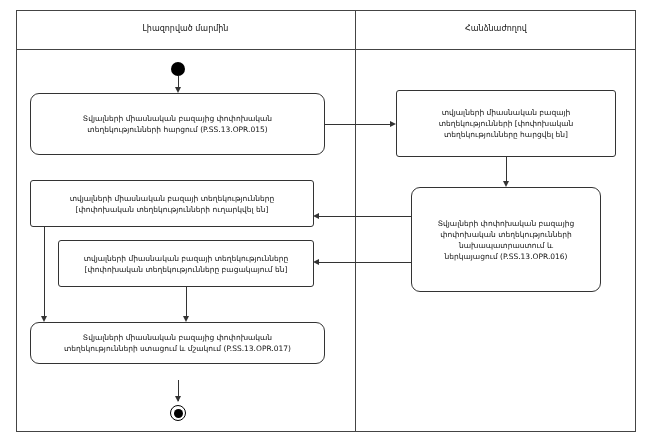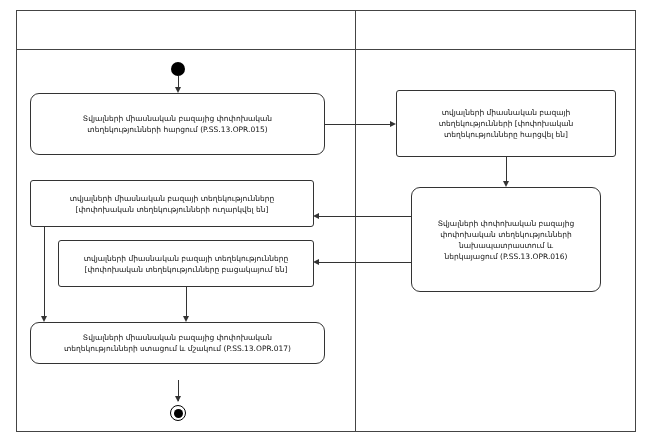--- a/index.html
+++ b/index.html
@@ -121,20 +121,22 @@
 <body>
 
 <div id="canvas">
 
   <div class="frame" style="left:16px; top:10px; width:620px; height:422px;"></div>
 
   <div class="swimlane-divider" style="left:355px; top:10px; height:422px;"></div>
 
   <div class="lane-header-rule" style="left:16px; top:49px; width:620px;"></div>
 
+  <div class="lane-title" style="left:16px; top:23px; width:339px;">Լիազորված մարմին</div>
+  <div class="lane-title" style="left:356px; top:23px; width:280px;">Հանձնաժողով</div>
 
   <div class="start-node" style="left:171px; top:62px;"></div>
 
   <div class="edge v" style="left:178px; top:76px; height:14px;"></div>
   <div class="arrow down" style="left:174.5px; top:87px;"></div>
 
   <div class="node rounded" style="left:30px; top:93px; width:295px; height:62px;">
     <span>Տվյալների միասնական բազայից փոփոխական տեղեկությունների հարցում (P.SS.13.OPR.015)</span>
   </div>
 

